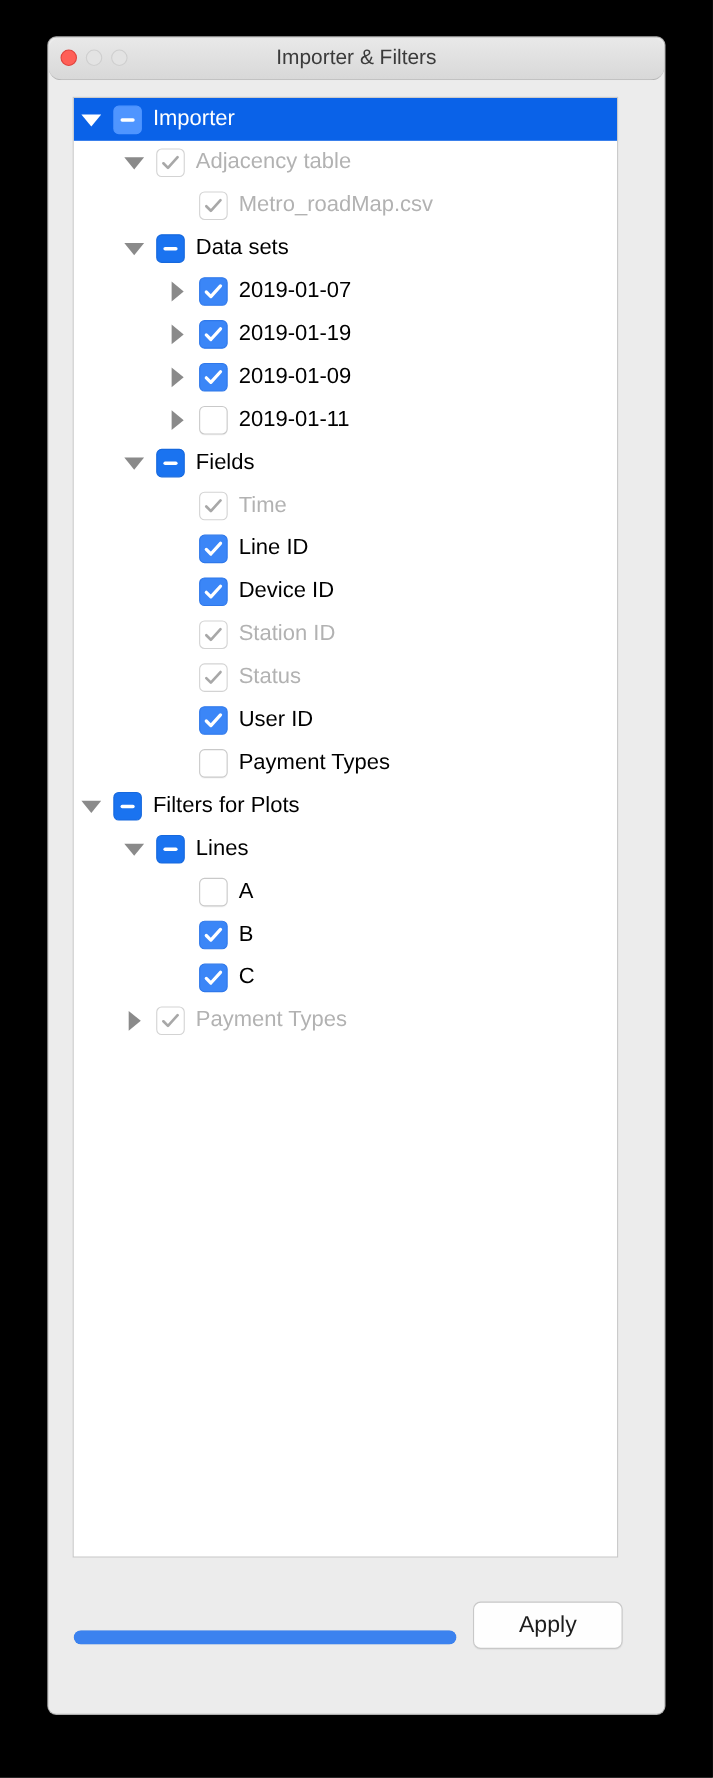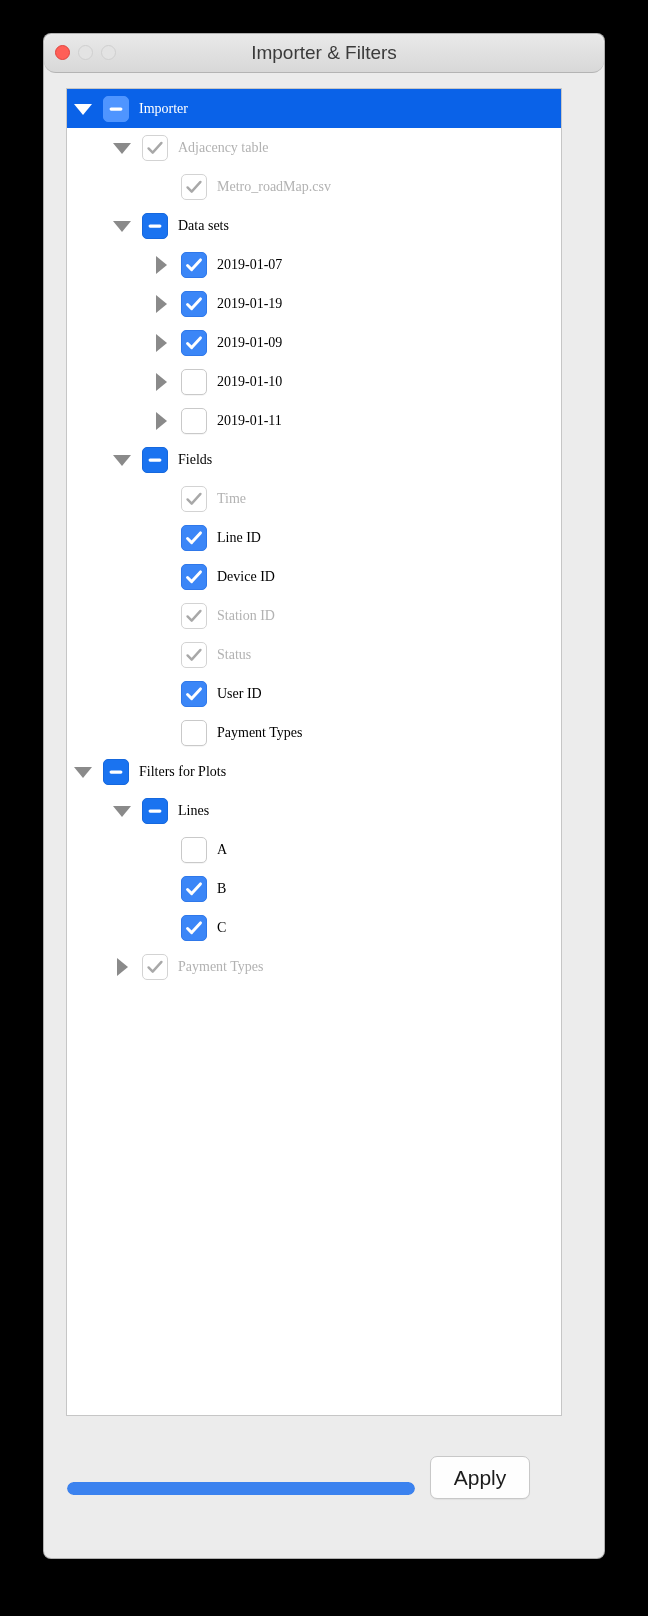--- a/index.html
+++ b/index.html
@@ -140,24 +140,24 @@
   }
   .tree-row.selected .cbox.mixed {
     background: #4f95ff;
     border-color: #4f95ff;
   }
 
   .cbox .glyph { position: absolute; left: 0; top: 0; width: 100%; height: 100%; }
   .cbox .glyph svg { display: block; width: 100%; height: 100%; }
 
   .label {
-    font-size: 14px;
+    font-size: 20px;
     color: #000000;
     white-space: nowrap;
-    font-family: Liberation Serif, serif;
+    font-family: Liberation Sans, sans-serif;
   }
   .label.dim { color: #b2b2b2; }
   .tree-row.selected .label { color: #ffffff; }
 
   
   .indent { flex: 0 0 auto; height: 1px; }
 
   
   #footer {
     position: absolute;
@@ -178,21 +178,21 @@
   }
   #progress-fill {
     height: 100%;
     background: #3b82ef;
     border-radius: 7px;
   }
   #apply-button {
     position: absolute;
     left: 386px;
     top: 24px;
-    width: 100px;
+    width: 136px;
     height: 43px;
     background: #fefefe;
     border: 1px solid #c8c8c8;
     border-radius: 7px;
     box-shadow: 0 1px 1px rgba(0,0,0,0.05);
     font-size: 21px;
     color: #1c1c1c;
     line-height: 41px;
     text-align: center;
     box-sizing: border-box;
@@ -312,30 +312,20 @@
           <span class="label">2019-01-09</span>
         </div>
         <div class="tree-row">
           <div class="indent" style="width: 84px;"></div>
           <div class="twisty closed">
             <div class="tri"></div>
           </div>
           <div class="cbox off">
             <span class="glyph"></span>
           </div>
-          <span class="label">2019-01-10</span>
-        </div>
-        <div class="tree-row">
-          <div class="indent" style="width: 84px;"></div>
-          <div class="twisty closed">
-            <div class="tri"></div>
-          </div>
-          <div class="cbox off">
-            <span class="glyph"></span>
-          </div>
           <span class="label">2019-01-11</span>
         </div>
         <div class="tree-row">
           <div class="indent" style="width: 45px;"></div>
           <div class="twisty open">
             <div class="tri"></div>
           </div>
           <div class="cbox mixed">
             <span class="glyph">
               <svg viewBox="0 0 26 26">

